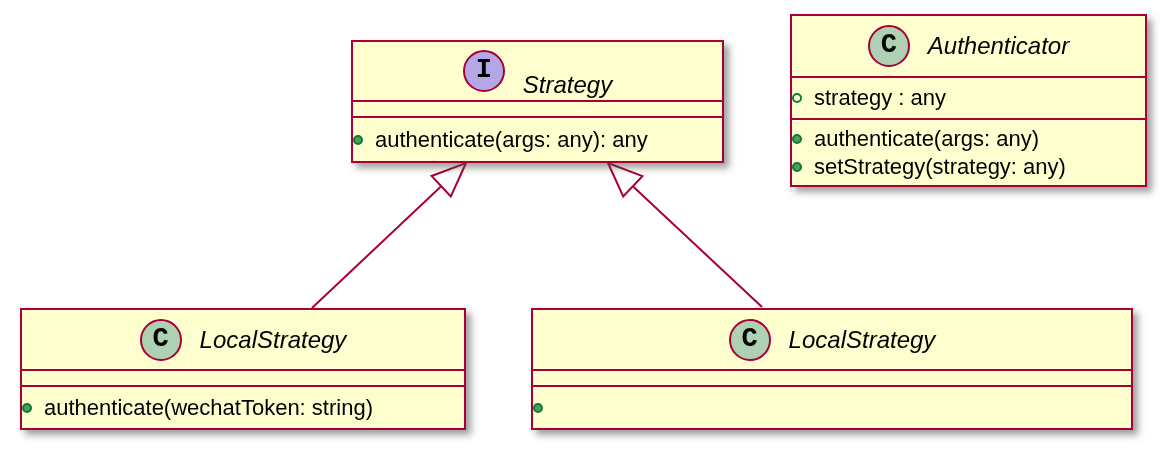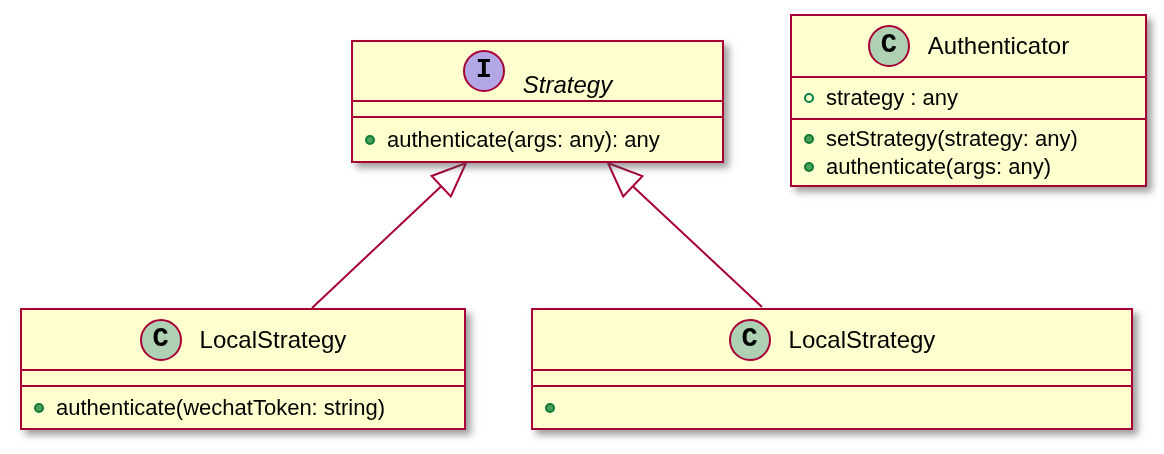--- a/index.html
+++ b/index.html
@@ -48,41 +48,42 @@
     color: #000;
     flex: 0 0 auto;
     padding-bottom: 2px;
   }
   .badge.interface { background: #B4A7E5; }
   .badge.class     { background: #ADD1B2; }
   .uml-title {
     font-size: 24px;
     color: #000;
     white-space: nowrap;
+    font-style: italic;
   }
   .uml-title.italic { font-style: italic; margin-top: 28px; }
   .uml-fields {
     border-bottom: 2px solid #A80036;
     display: flex;
     flex-direction: column;
     justify-content: center;
     flex: 0 0 auto;
   }
   .uml-methods {
     display: flex;
     flex-direction: column;
     justify-content: center;
     flex: 1 1 auto;
     text-align: center;
   }
   .member {
     display: flex;
     align-items: center;
     gap: 12px;
-    padding-left: 12px;
+    padding-left: 0;
     height: 28px;
   }
   .icon-dot {
     width: 10px;
     height: 10px;
     border-radius: 50%;
     flex: 0 0 auto;
   }
   .icon-dot.method-public {
     background: #4AA05A;
@@ -150,25 +151,25 @@
     </div>
     <div class="uml-fields">
       <div class="member">
         <span class="icon-dot field-public"></span>
         <span class="member-text">strategy : any</span>
       </div>
     </div>
     <div class="uml-methods">
       <div class="member">
         <span class="icon-dot method-public"></span>
-        <span class="member-text">setStrategy(strategy: any)</span>
+        <span class="member-text">authenticate(args: any)</span>
       </div>
       <div class="member">
         <span class="icon-dot method-public"></span>
-        <span class="member-text">authenticate(args: any)</span>
+        <span class="member-text">setStrategy(strategy: any)</span>
       </div>
     </div>
   </div>
 
   <div class="uml-class" id="box-wechat">
     <div class="uml-header">
       <span class="badge class">C</span>
       <span class="uml-title">LocalStrategy</span>
     </div>
     <div class="uml-fields"></div>

